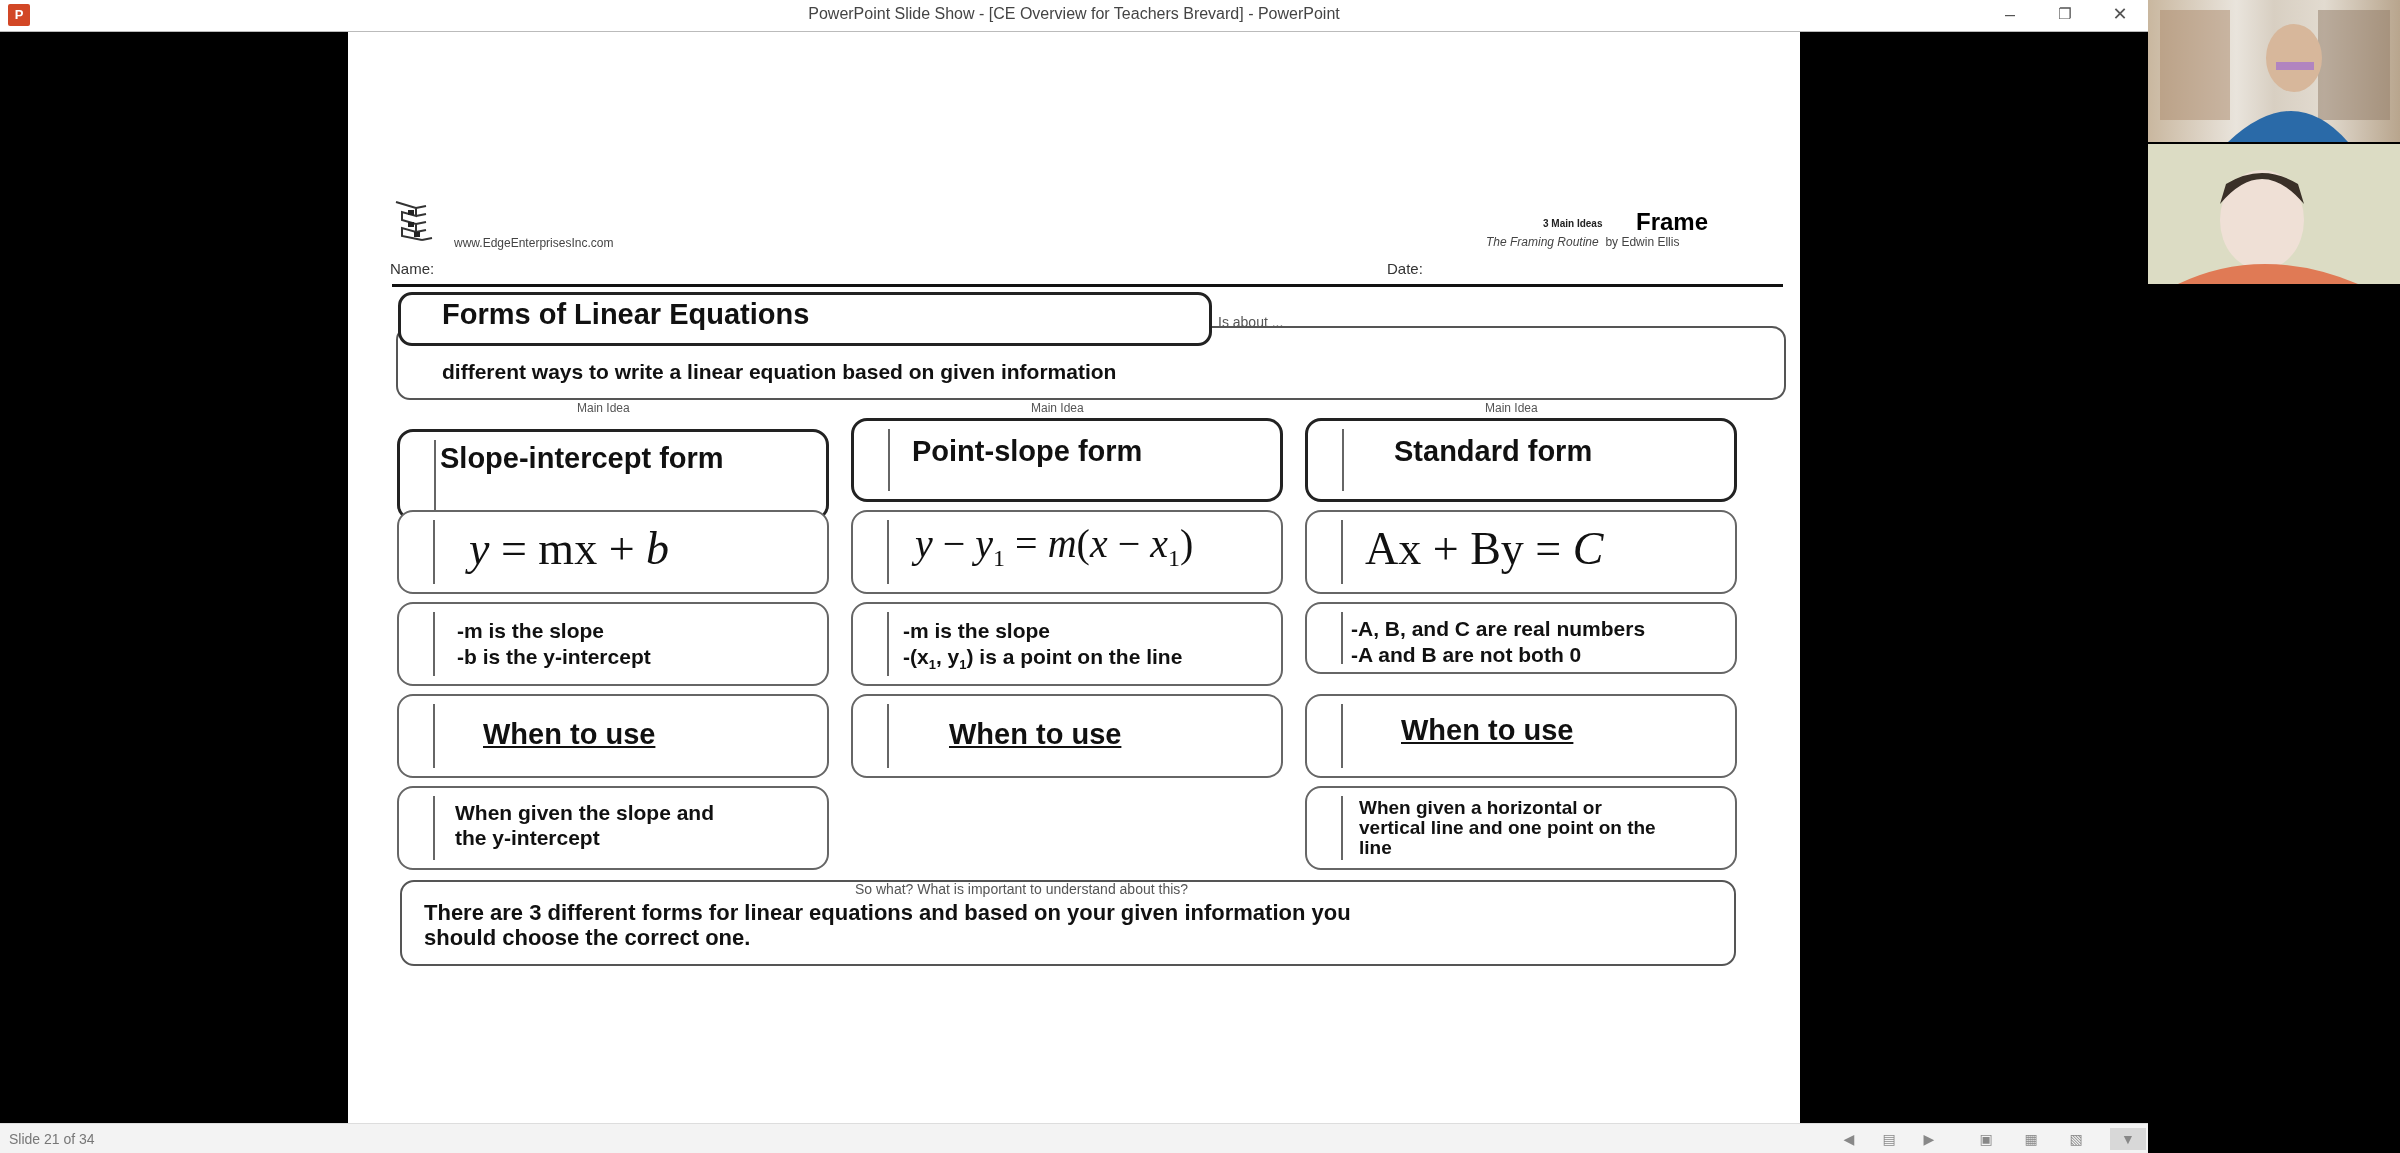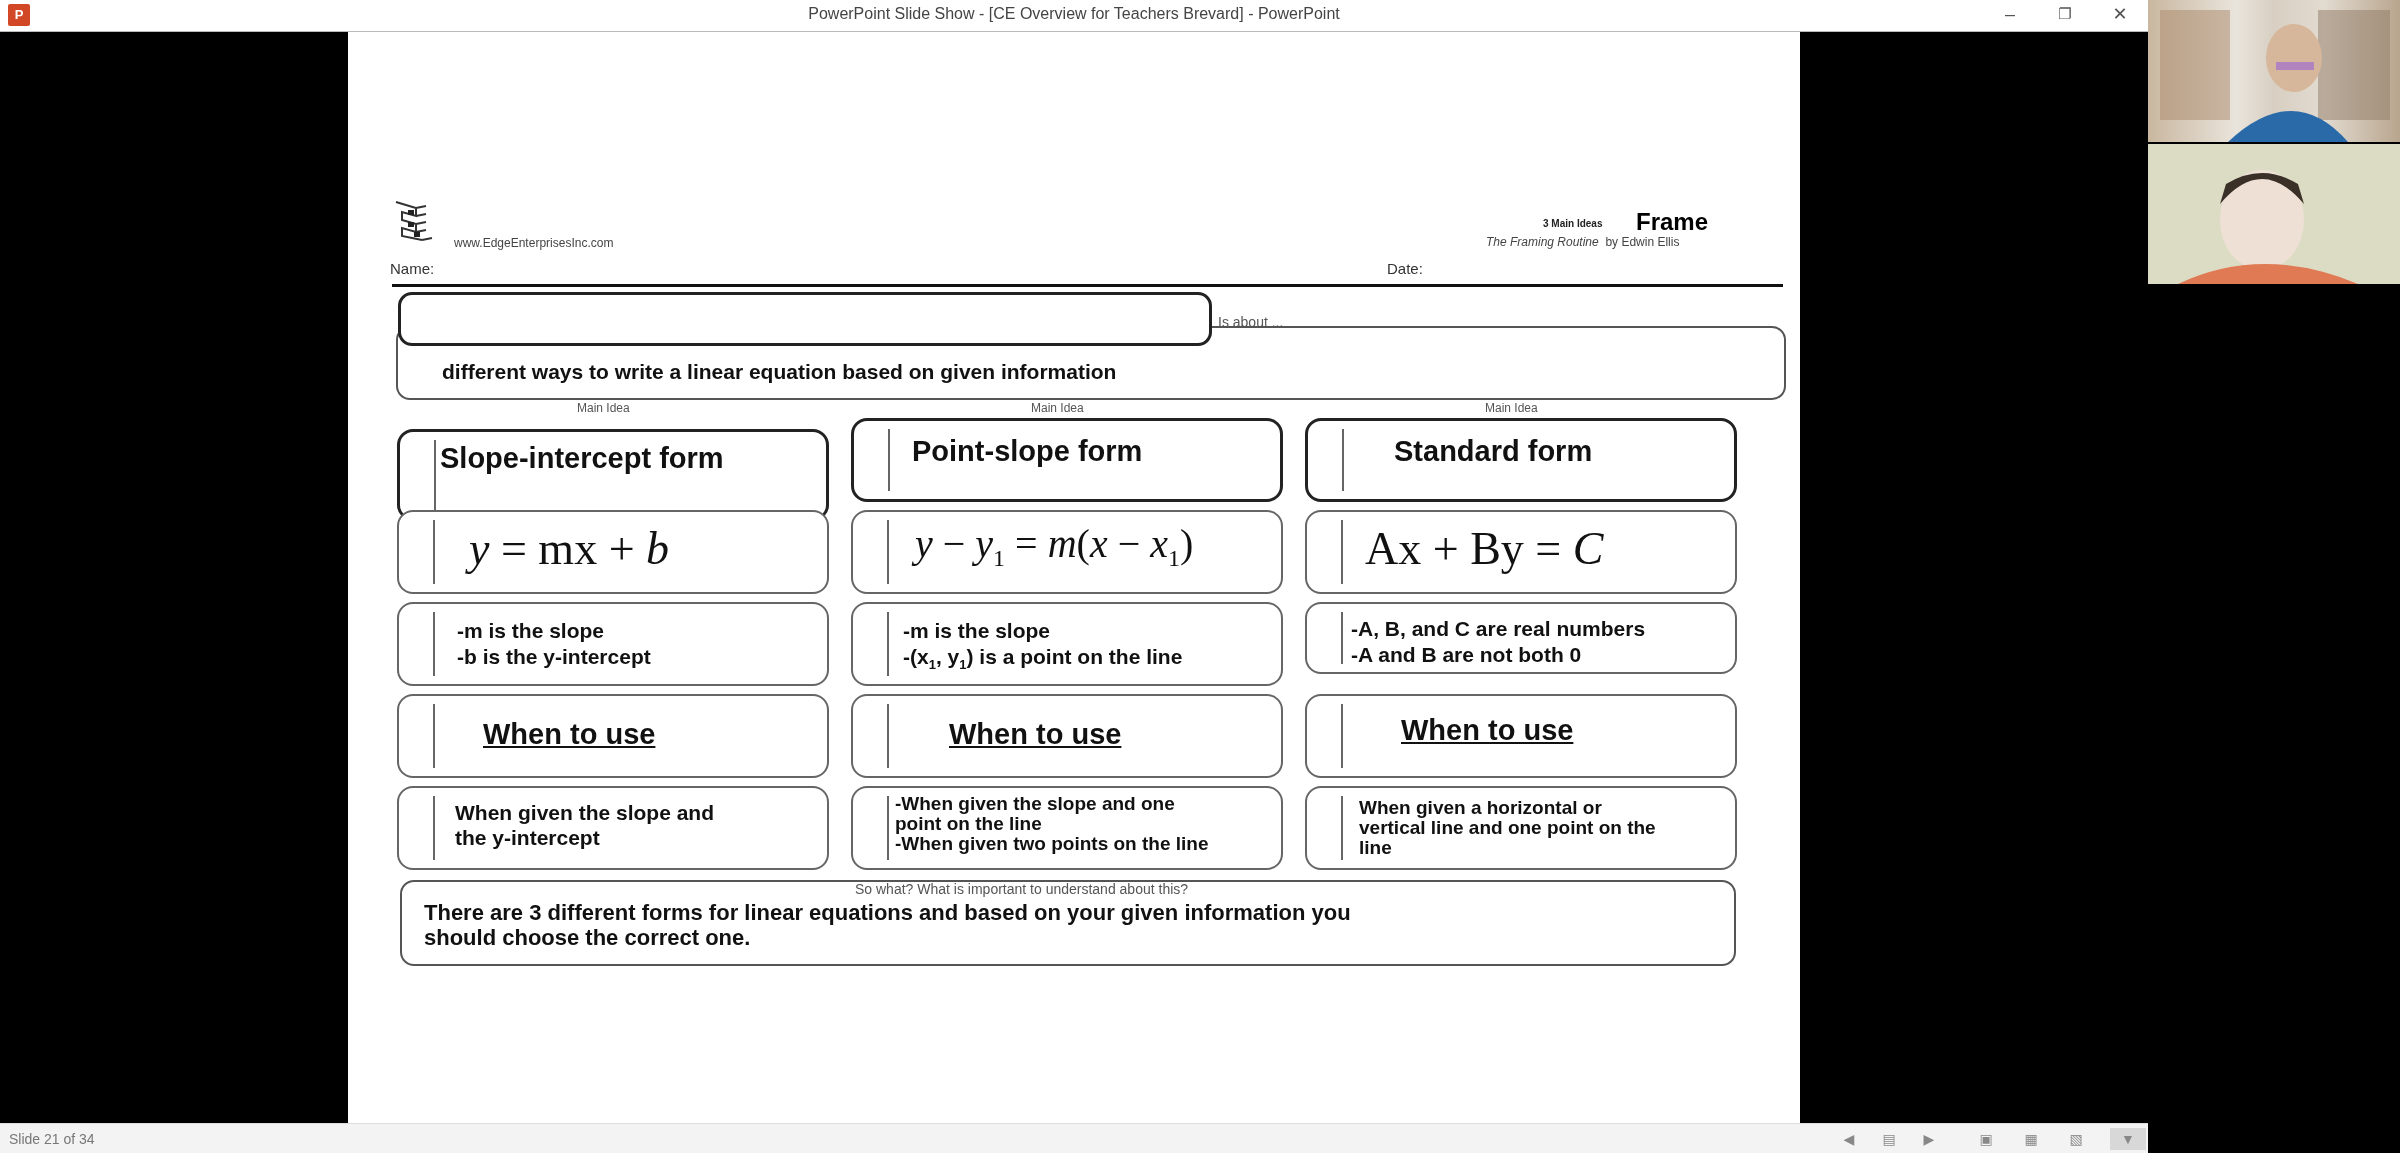--- a/index.html
+++ b/index.html
@@ -79,20 +79,21 @@
     </svg>
     <div class="abs website">www.EdgeEnterprisesInc.com</div>
     <div class="abs name-lbl">Name:</div>
     <div class="abs date-lbl">Date:</div>
     <div class="abs main-ideas">3 Main Ideas</div>
     <div class="abs frame">Frame</div>
     <div class="abs routine"><i>The Framing Routine</i>&nbsp; <span>by Edwin Ellis</span></div>
     <div class="abs hr"></div>
 
     <div class="box dark topic-box"></div>
+    <div class="abs topic-text">Forms of Linear Equations</div>
     <div class="abs isabout">Is about ...</div>
     <div class="box about-box"></div>
     <div class="abs about-text">different ways to write a linear equation based on given information</div>
 
     <div class="abs mi-lbl" style="left:229px;top:369px">Main Idea</div>
     <div class="abs mi-lbl" style="left:683px;top:369px">Main Idea</div>
     <div class="abs mi-lbl" style="left:1137px;top:369px">Main Idea</div>
 
     <div class="card heading" style="left:49px;top:397px;width:432px;height:92px">
       <div class="bar"></div>
@@ -132,28 +133,20 @@
     <div class="card" style="left:503px;top:570px;width:432px;height:84px">
       <div class="bar"></div>
       <div class="card-text det" style="left:50px;top:14px">
         <div>-m is the slope</div>
         <div>-(x<sub>1</sub>, y<sub>1</sub>) is a point on the line</div>
       </div>
     </div>
     <div class="card" style="left:503px;top:662px;width:432px;height:84px">
       <div class="bar"></div>
       <div class="card-text wtu" style="left:96px;top:22px">When to use</div>
-    </div>
-    <div class="card" style="left:503px;top:754px;width:432px;height:84px">
-      <div class="bar"></div>
-      <div class="card-text use small" style="left:42px;top:6px">
-        <div>-When given the slope and one</div>
-        <div>point on the line</div>
-        <div>-When given two points on the line</div>
-      </div>
     </div>
 
     <div class="card heading" style="left:957px;top:386px;width:432px;height:84px">
       <div class="bar"></div>
       <div class="card-text hdg" style="left:86px;top:14px">Standard form</div>
     </div>
     <div class="card" style="left:957px;top:478px;width:432px;height:84px">
       <div class="bar"></div>
       <div class="card-text eq" style="left:58px;top:10px">Ax + By = <i>C</i></div>
     </div>

